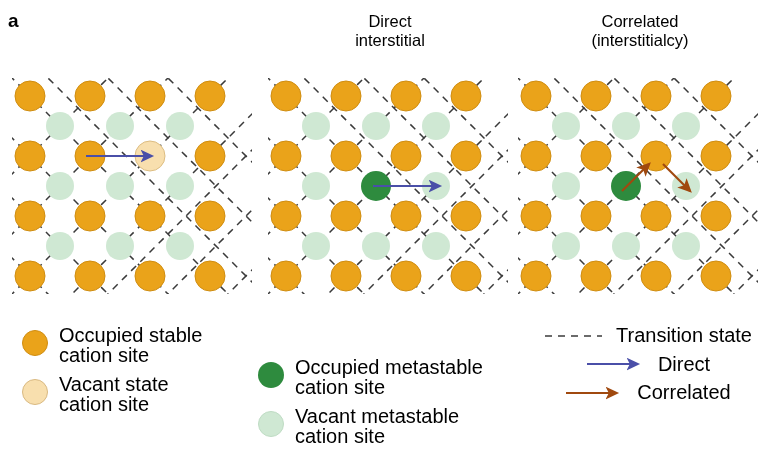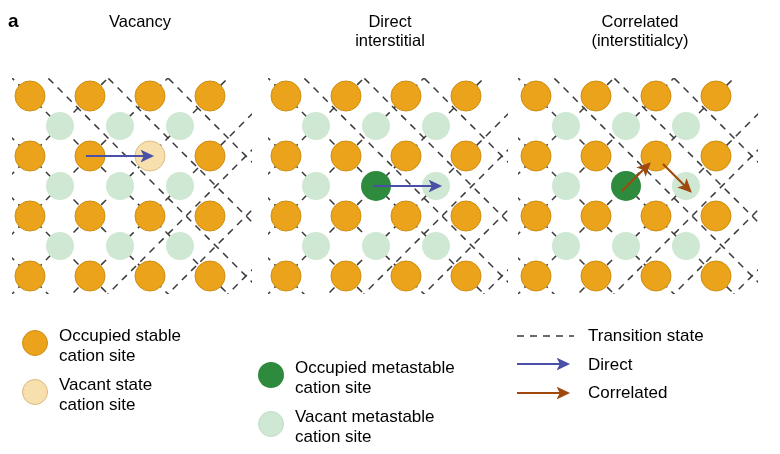--- a/index.html
+++ b/index.html
@@ -46,48 +46,47 @@
   #legend-col-0{left:22px;width:230px;}
   #legend-col-1{left:258px;width:250px;margin-top:32px;}
   #legend-col-2{left:516px;width:264px;}
 
   .legend-row{
     position:relative;
     display:flex;
     align-items:flex-start;
     margin-bottom:10px;
   }
-  .legend-row.sym-row{align-items:center;margin-bottom:9px;}
+  .legend-row.sym-row{align-items:center;margin-bottom:9px;justify-content:center;}
 
   .swatch{
     flex:0 0 auto;
     width:26px;height:26px;border-radius:50%;
     margin-right:11px;margin-top:4px;
   }
   .swatch.stroke-tan{border:1px solid #d9b981;width:24px;height:24px;}
   .swatch.stroke-green{border:1px solid #bfdcc4;width:24px;height:24px;}
 
   .legend-text{
-    font-size:17px;line-height:19.5px;color:#000;
+    font-size:20px;line-height:19.5px;color:#000;
     white-space:pre-line;
     padding-top:0px;
   }
   .sym-row .legend-text{padding-top:0;}
 
   .sym{flex:0 0 auto;width:62px;height:16px;margin-right:10px;position:relative;}
   .sym svg{position:absolute;left:0;top:0;}
 </style>
 </head>
 <body>
 
 <div class="figure">
 
   <div class="panel-letter">a</div>
 
-  <div class="panel-title" id="title-0">Vacancy</div>
   <div class="panel-title" id="title-1">Direct
 interstitial</div>
   <div class="panel-title" id="title-2">Correlated
 (interstitialcy)</div>
 
   <div class="lattice" id="lattice-0">
     <svg width="240" height="216" viewBox="0 0 240 216" xmlns="http://www.w3.org/2000/svg">
       <defs>
         <marker id="ah-blue-0" markerWidth="7" markerHeight="7" refX="5.4" refY="3" orient="auto">
           <path d="M0,0 L6.4,3 L0,6 L1.5,3 Z" fill="#4a4fa8"></path>

